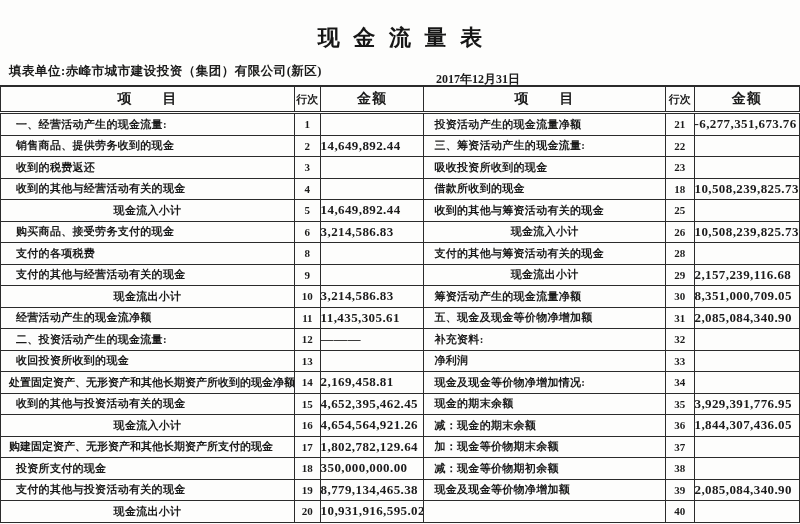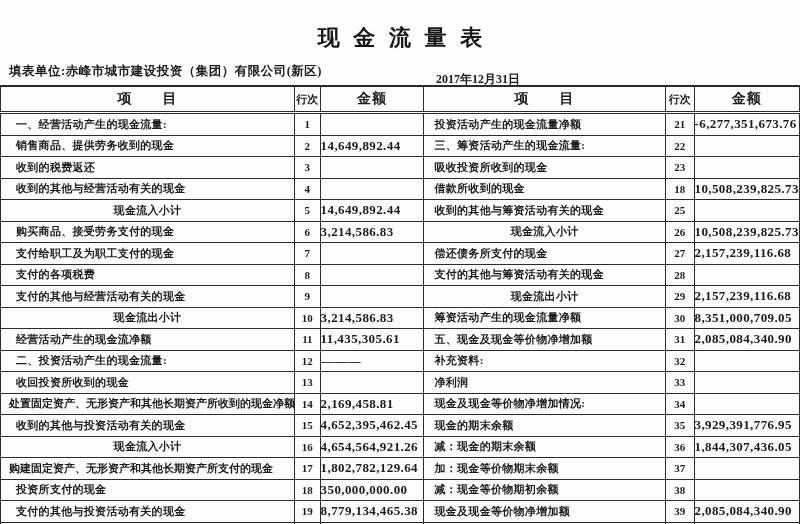--- a/index.html
+++ b/index.html
@@ -140,28 +140,20 @@
       </tr>
       <tr>
         <td class="item">购买商品、接受劳务支付的现金</td>
         <td class="no">6</td>
         <td class="amt">3,214,586.83</td>
         <td class="item c">现金流入小计</td>
         <td class="no">26</td>
         <td class="amt">10,508,239,825.73</td>
       </tr>
       <tr>
-        <td class="item">支付给职工及为职工支付的现金</td>
-        <td class="no">7</td>
-        <td class="amt"></td>
-        <td class="item r">偿还债务所支付的现金</td>
-        <td class="no">27</td>
-        <td class="amt">2,157,239,116.68</td>
-      </tr>
-      <tr>
         <td class="item">支付的各项税费</td>
         <td class="no">8</td>
         <td class="amt"></td>
         <td class="item r">支付的其他与筹资活动有关的现金</td>
         <td class="no">28</td>
         <td class="amt"></td>
       </tr>
       <tr>
         <td class="item">支付的其他与经营活动有关的现金</td>
         <td class="no">9</td>

